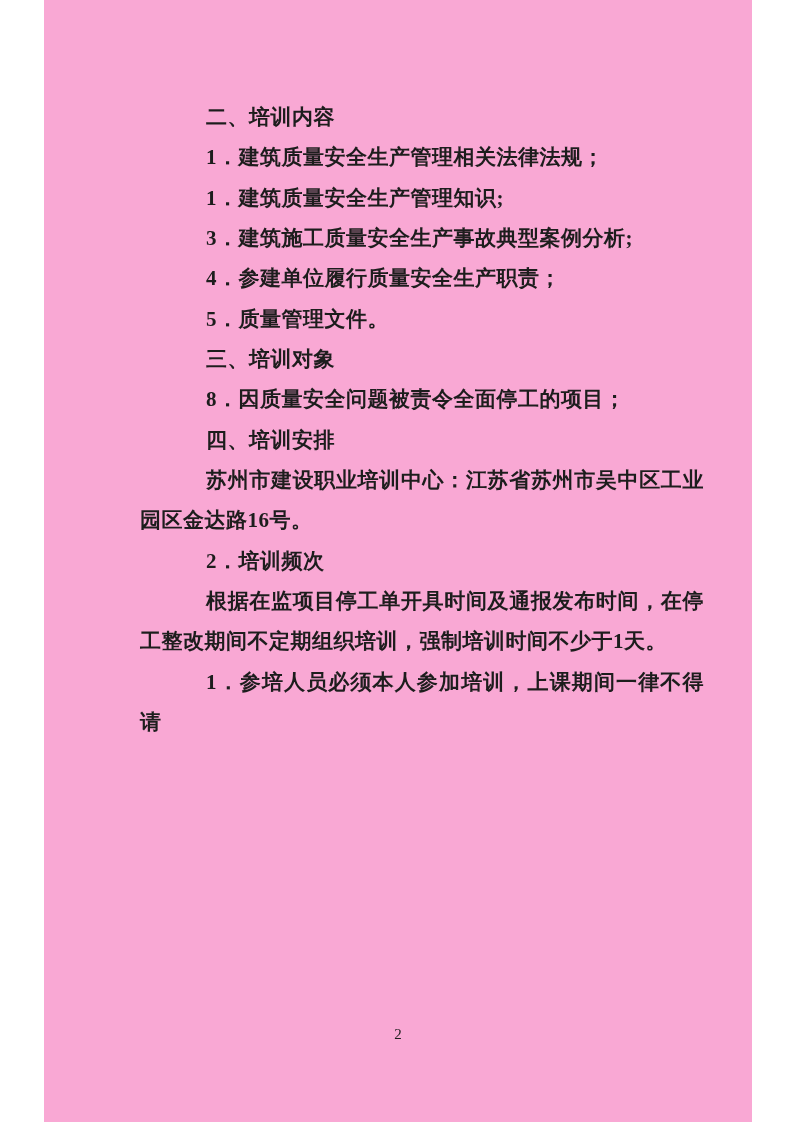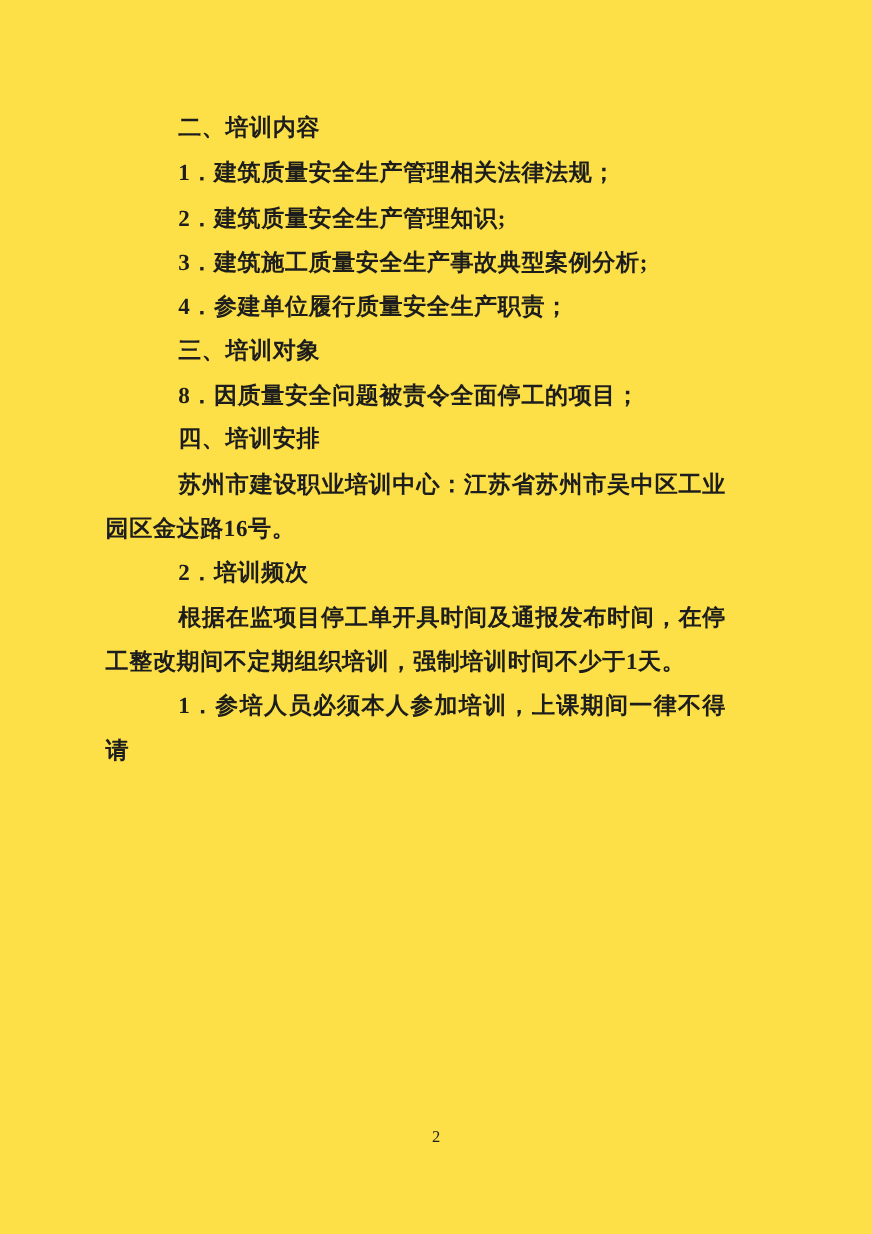--- a/index.html
+++ b/index.html
@@ -2,25 +2,26 @@
 <html><head>
 <meta charset="utf-8">
 <style>
   html, body {
     margin: 0;
     padding: 0;
     background: #ffffff;
   }
   .page {
     position: relative;
-    width: 793px;
+    width: 708px;
     height: 1122px;
-    background: #fde047;
+    background: #f9a8d4;
     overflow: hidden;
     color: #1d1d1d;
+    margin-left: 44px;
   }
   .content {
     position: absolute;
     left: 96px;
     top: 97px;
     width: 564px;
     font-family: "Liberation Serif", "DejaVu Serif", serif;
     font-size: 21px;
     line-height: 40.35px;
     letter-spacing: 0.5px;
@@ -51,23 +52,24 @@
   }
 </style>
 </head>
 <body>
 
 <div class="page">
   <div class="content">
 
     <div class="heading">二、培训内容</div>
     <p class="para">1．建筑质量安全生产管理相关法律法规；</p>
-    <p class="para">2．建筑质量安全生产管理知识;</p>
+    <p class="para">1．建筑质量安全生产管理知识;</p>
     <p class="para">3．建筑施工质量安全生产事故典型案例分析;</p>
     <p class="para">4．参建单位履行质量安全生产职责；</p>
+    <p class="para">5．质量管理文件。</p>
 
     <div class="heading">三、培训对象</div>
     <p class="para">8．因质量安全问题被责令全面停工的项目；</p>
 
     <div class="heading">四、培训安排</div>
     <p class="para">苏州市建设职业培训中心：江苏省苏州市吴中区工业园区金达路16号。</p>
     <p class="para">2．培训频次</p>
     <p class="para">根据在监项目停工单开具时间及通报发布时间，在停工整改期间不定期组织培训，强制培训时间不少于1天。</p>
 
     <p class="para">1．参培人员必须本人参加培训，上课期间一律不得请</p>

